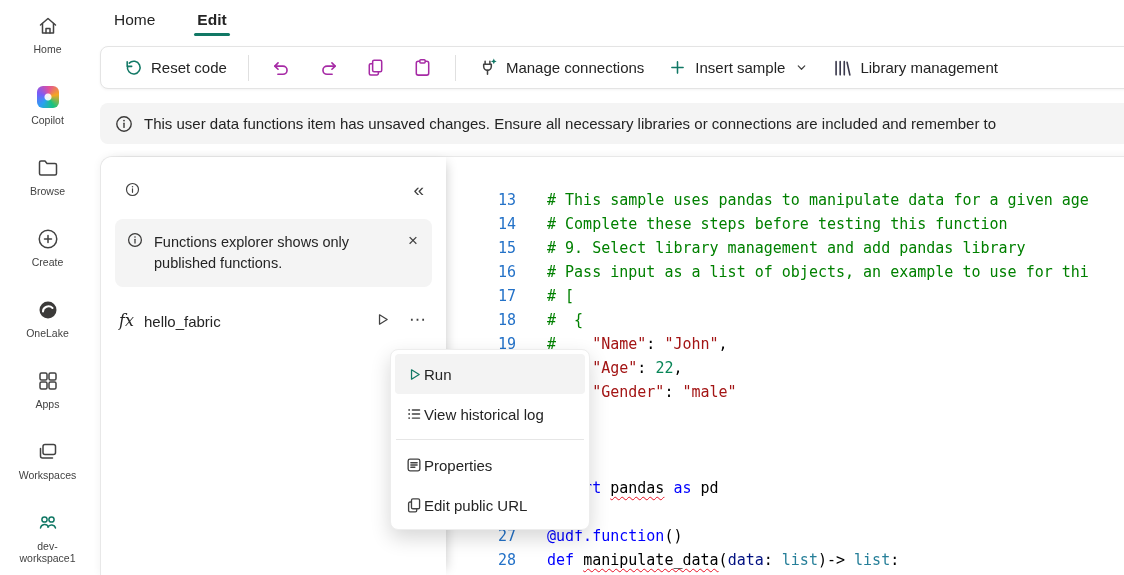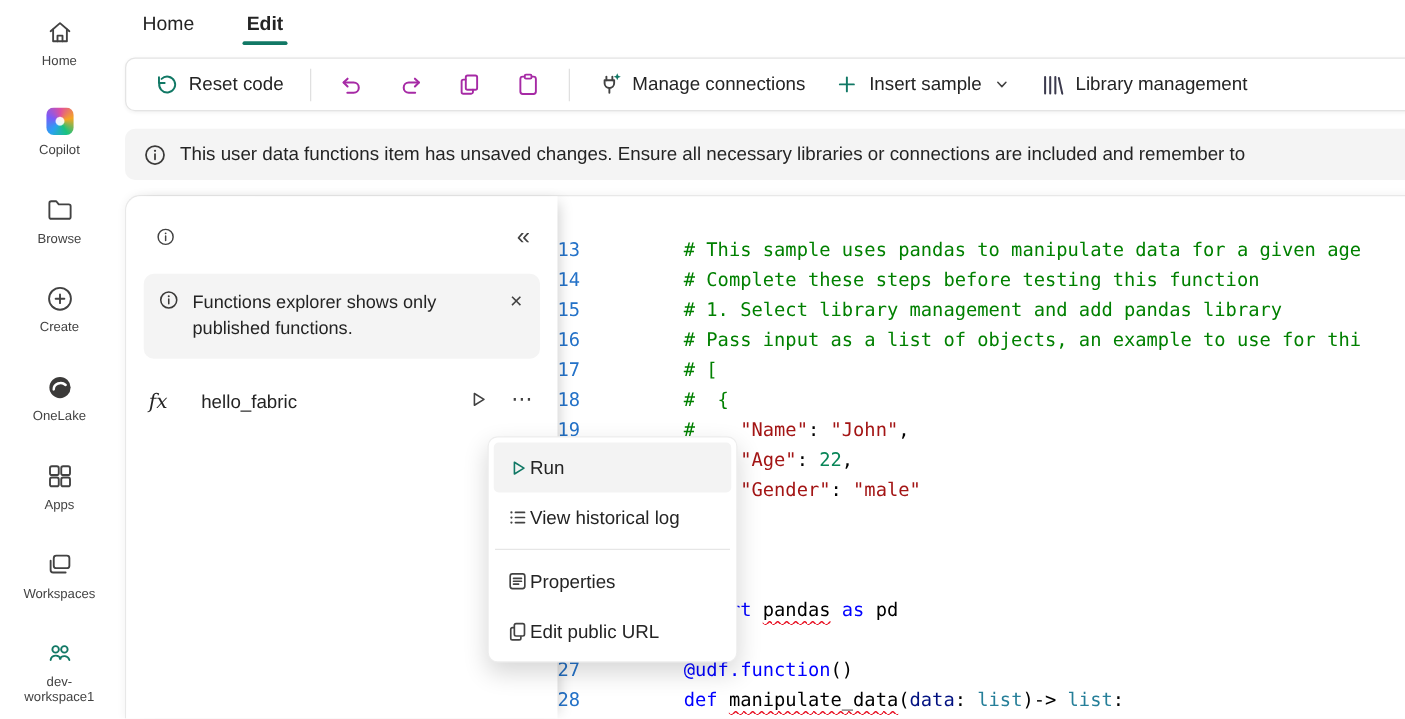--- a/index.html
+++ b/index.html
@@ -49,29 +49,29 @@
   .panel-title { font-size:16.5px; font-weight:700; color:#242424; }
   .panel-info { margin-left:8px; display:flex; }
   .collapse-btn { margin-left:auto; background:none; border:none; font-size:19px; color:#424242; cursor:pointer; line-height:1; padding:2px 6px; }
 
   .notice { margin:8px 14px 6px 14px; background:#f4f4f4; border-radius:8px; padding:13px 12px; display:flex; gap:11px; }
   .notice-text { font-size:14.5px; line-height:1.45; max-width:204px; color:#242424; }
   .notice-close { margin-left:auto; align-self:flex-start; background:none; border:none; font-size:17px; color:#424242; cursor:pointer; line-height:1; padding:0 2px; }
 
   .fn-row { display:flex; align-items:flex-end; padding:16px 18px 10px 18px; cursor:pointer; }
   .fx { font-family:"DejaVu Serif", serif; font-style:italic; font-size:16px; color:#242424; }
-  .fn-name { margin-left:27px; font-size:15px; color:#242424; }
+  .fn-name { margin-left:10px; font-size:15px; color:#242424; }
   .fn-play, .fn-more { margin-left:14px; background:none; border:none; cursor:pointer; display:flex; align-items:center; padding:2px; }
   .fn-play { margin-left:auto; }
   .fn-more { font-size:17px; color:#424242; line-height:1; }
 
   
   .editor { position:absolute; left:345px; top:0; right:0; bottom:0; overflow:hidden; padding-top:31px; }
   .code-line { height:24px; line-height:24px; white-space:pre; font-family:"DejaVu Sans Mono", monospace; font-size:15px; }
-  .ln { display:inline-block; width:70px; color:#2472c8; }
+  .ln { display:inline-block; width:70px; text-align:right; color:#2472c8; }
   .code-text { margin-left:31px; }
   .t-cm { color:#008000; }
   .t-st { color:#a31515; }
   .t-kw { color:#0000ff; }
   .t-ty { color:#267f99; }
   .t-num { color:#098658; }
   .t-tx { color:#000; }
   .t-var { color:#001080; }
   .t-err { color:#000; text-decoration-line:underline; text-decoration-style:wavy; text-decoration-color:#e81123; text-decoration-thickness:1px; text-underline-offset:3px; }
 
@@ -308,21 +308,21 @@
             </svg>
           </button>
           <button class="fn-more">⋯</button>
         </div>
       </section>
 
       <section class="editor">
         <div>
             <div class="code-line"><span class="ln">13</span><span class="code-text"><span class="t-cm"># This sample uses pandas to manipulate data for a given age</span></span></div>
             <div class="code-line"><span class="ln">14</span><span class="code-text"><span class="t-cm"># Complete these steps before testing this function</span></span></div>
-            <div class="code-line"><span class="ln">15</span><span class="code-text"><span class="t-cm"># 1. Select library management and add pandas library</span></span></div>
+            <div class="code-line"><span class="ln">15</span><span class="code-text"><span class="t-cm"># 9. Select library management and add pandas library</span></span></div>
             <div class="code-line"><span class="ln">16</span><span class="code-text"><span class="t-cm"># Pass input as a list of objects, an example to use for thi</span></span></div>
             <div class="code-line"><span class="ln">17</span><span class="code-text"><span class="t-cm"># [</span></span></div>
             <div class="code-line"><span class="ln">18</span><span class="code-text"><span class="t-cm">#  {</span></span></div>
             <div class="code-line"><span class="ln">19</span><span class="code-text"><span class="t-cm">#    </span><span class="t-st">"Name"</span><span class="t-tx">: </span><span class="t-st">"John"</span><span class="t-tx">,</span></span></div>
             <div class="code-line"><span class="ln">20</span><span class="code-text"><span class="t-cm">#    </span><span class="t-st">"Age"</span><span class="t-tx">: </span><span class="t-num">22</span><span class="t-tx">,</span></span></div>
             <div class="code-line"><span class="ln">21</span><span class="code-text"><span class="t-cm">#    </span><span class="t-st">"Gender"</span><span class="t-tx">: </span><span class="t-st">"male"</span></span></div>
             <div class="code-line"><span class="ln">22</span><span class="code-text"></span></div>
             <div class="code-line"><span class="ln">23</span><span class="code-text"></span></div>
             <div class="code-line"><span class="ln">24</span><span class="code-text"></span></div>
             <div class="code-line"><span class="ln">25</span><span class="code-text"><span class="t-kw">import</span><span class="t-tx"> </span><span class="t-err">pandas</span><span class="t-tx"> </span><span class="t-kw">as</span><span class="t-tx"> pd</span></span></div>

